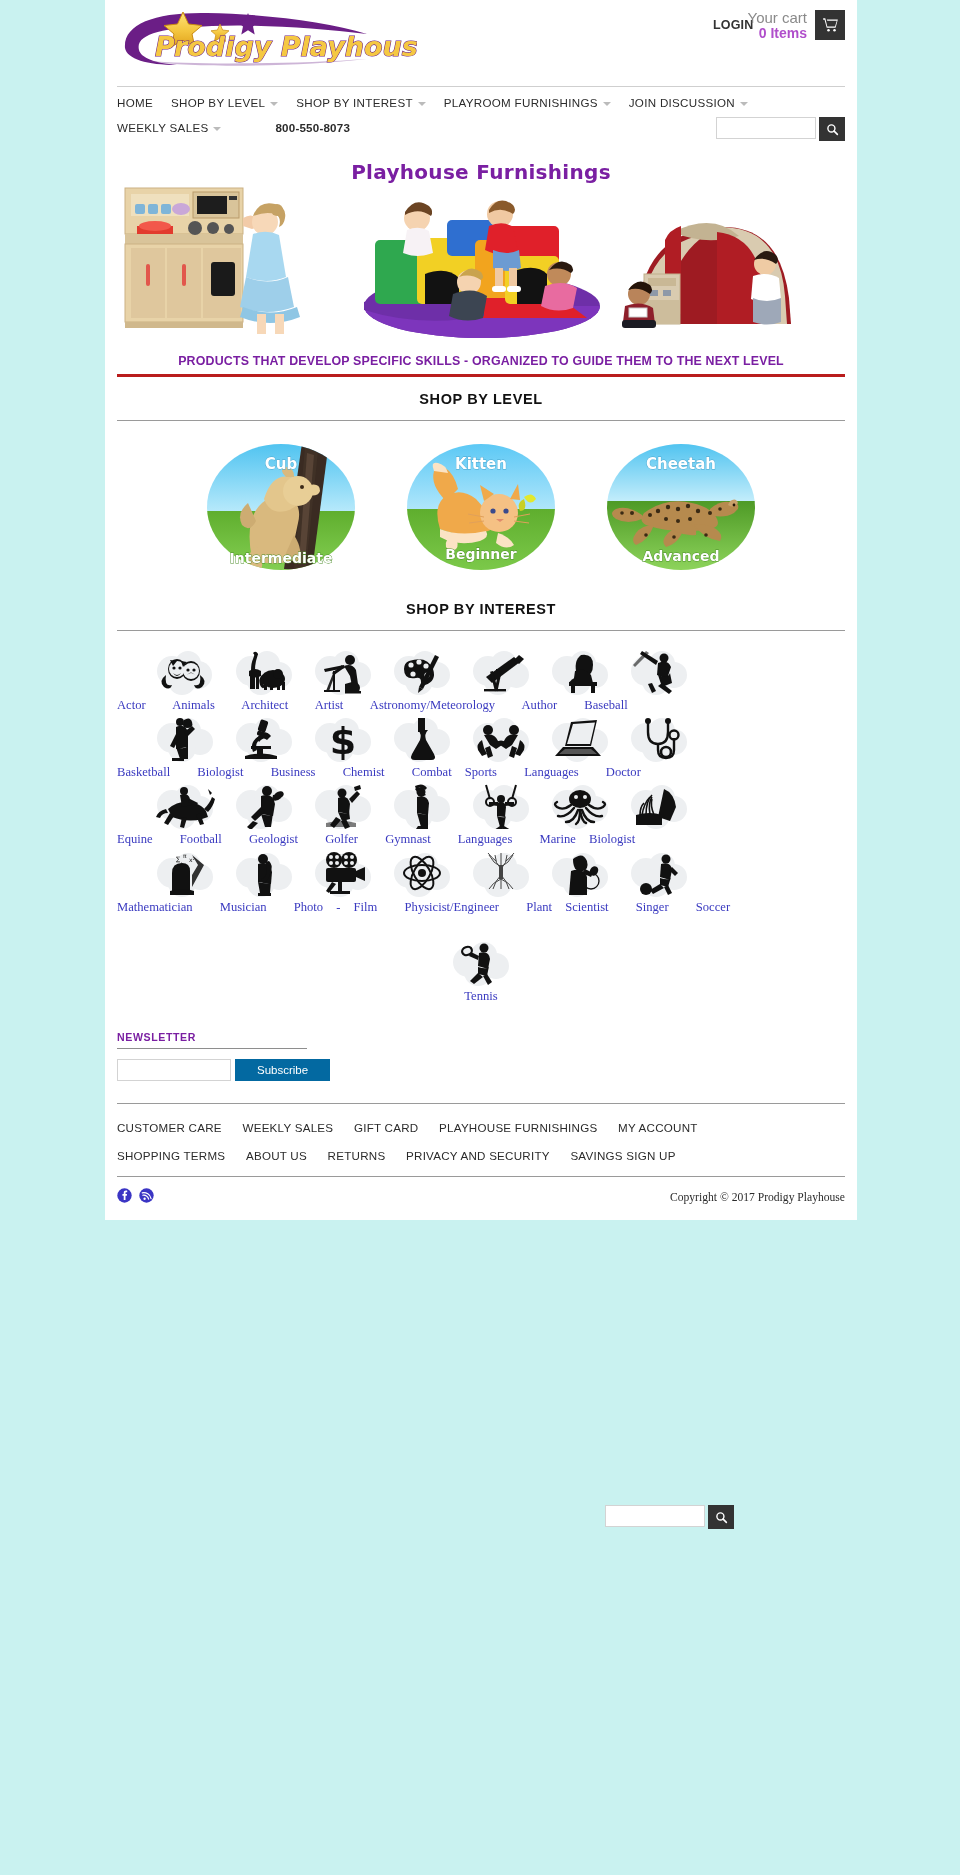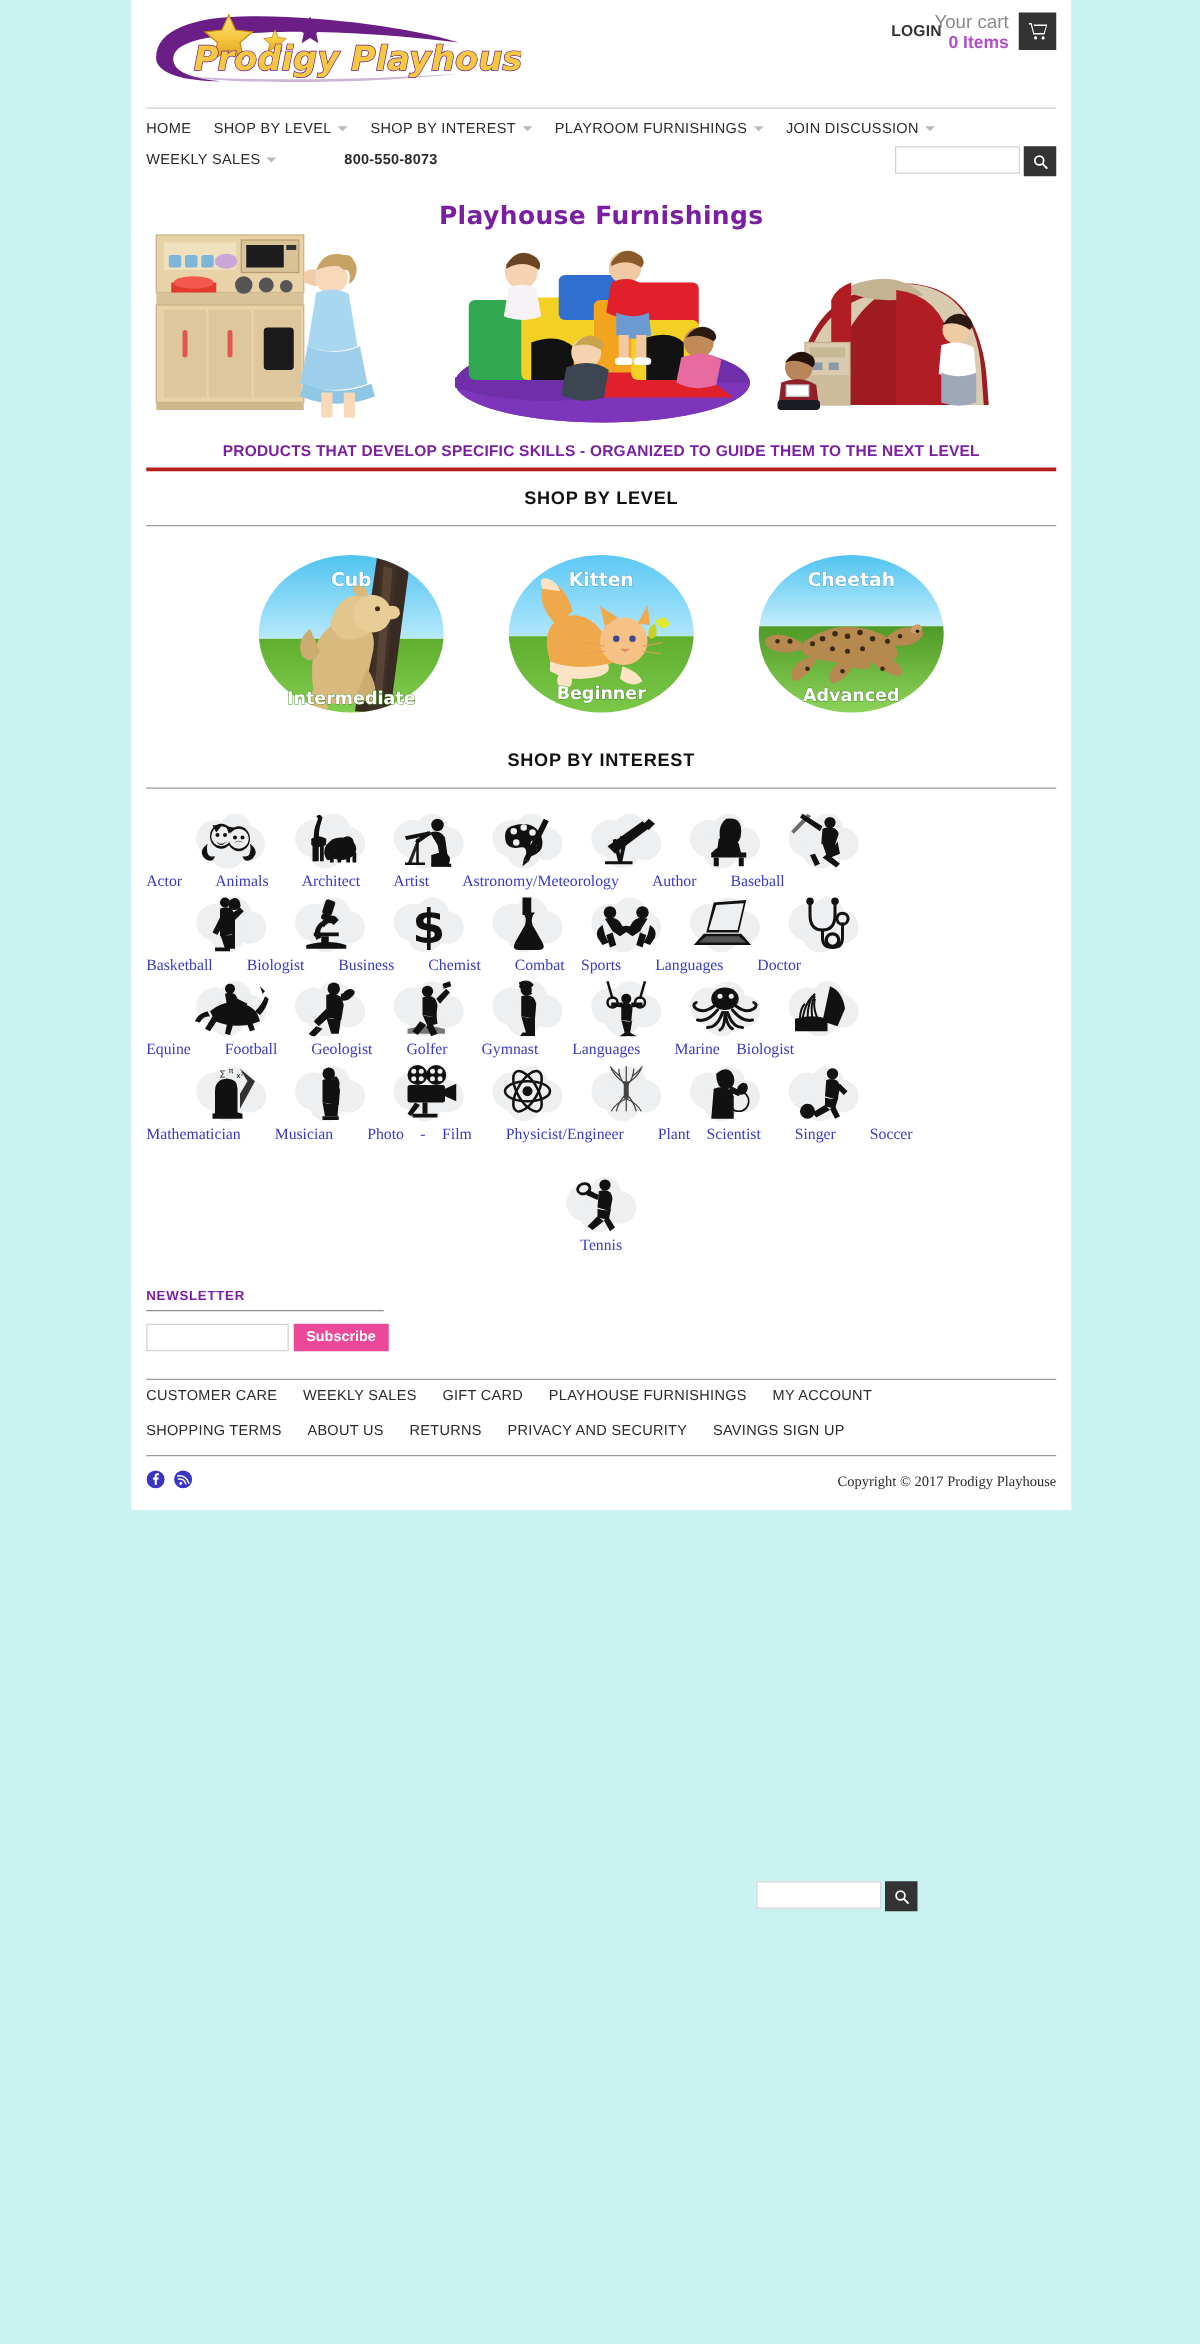--- a/index.html
+++ b/index.html
@@ -174,30 +174,30 @@
     color:#7A1FA2; font-size:10.6px; font-weight:bold; letter-spacing:.6px;
     padding-bottom:5px; border-bottom:1px solid #8e8e8e;
   }
   .nl-form { display:flex; margin-top:10px; }
   .nl-input {
     width:114px; height:22px; border:1px solid #d3d3d3;
     outline:none; font-size:12px; padding:0 5px;
     font-family:"Liberation Sans", sans-serif;
   }
   .nl-btn {
-    margin-left:4px; background:#ec4899; color:#fff; border:none;
-    font-size:11.5px; font-weight:bold; padding:0 10px; height:22px;
+    margin-left:4px; background:#0369a1; color:#fff; border:none;
+    font-size:11.5px; font-weight:normal; padding:0 22px; height:22px;
     cursor:pointer; font-family:"Liberation Sans", sans-serif;
   }
 
   
   .footer-links {
     margin:22px 12px 0 12px;
     border-top:1px solid #9a9a9a;
-    padding-top:4px;
+    padding-top:16px;
   }
   .flink-row { margin-bottom:13px; }
   .flink {
     font-size:11.6px; letter-spacing:.25px; color:#2b2b2b;
     text-decoration:none; margin-right:17px;
     font-family:"Liberation Sans", sans-serif;
   }
   .footer-bottom {
     margin:0 12px; border-top:1px solid #9a9a9a;
     padding:11px 0 14px 0;

